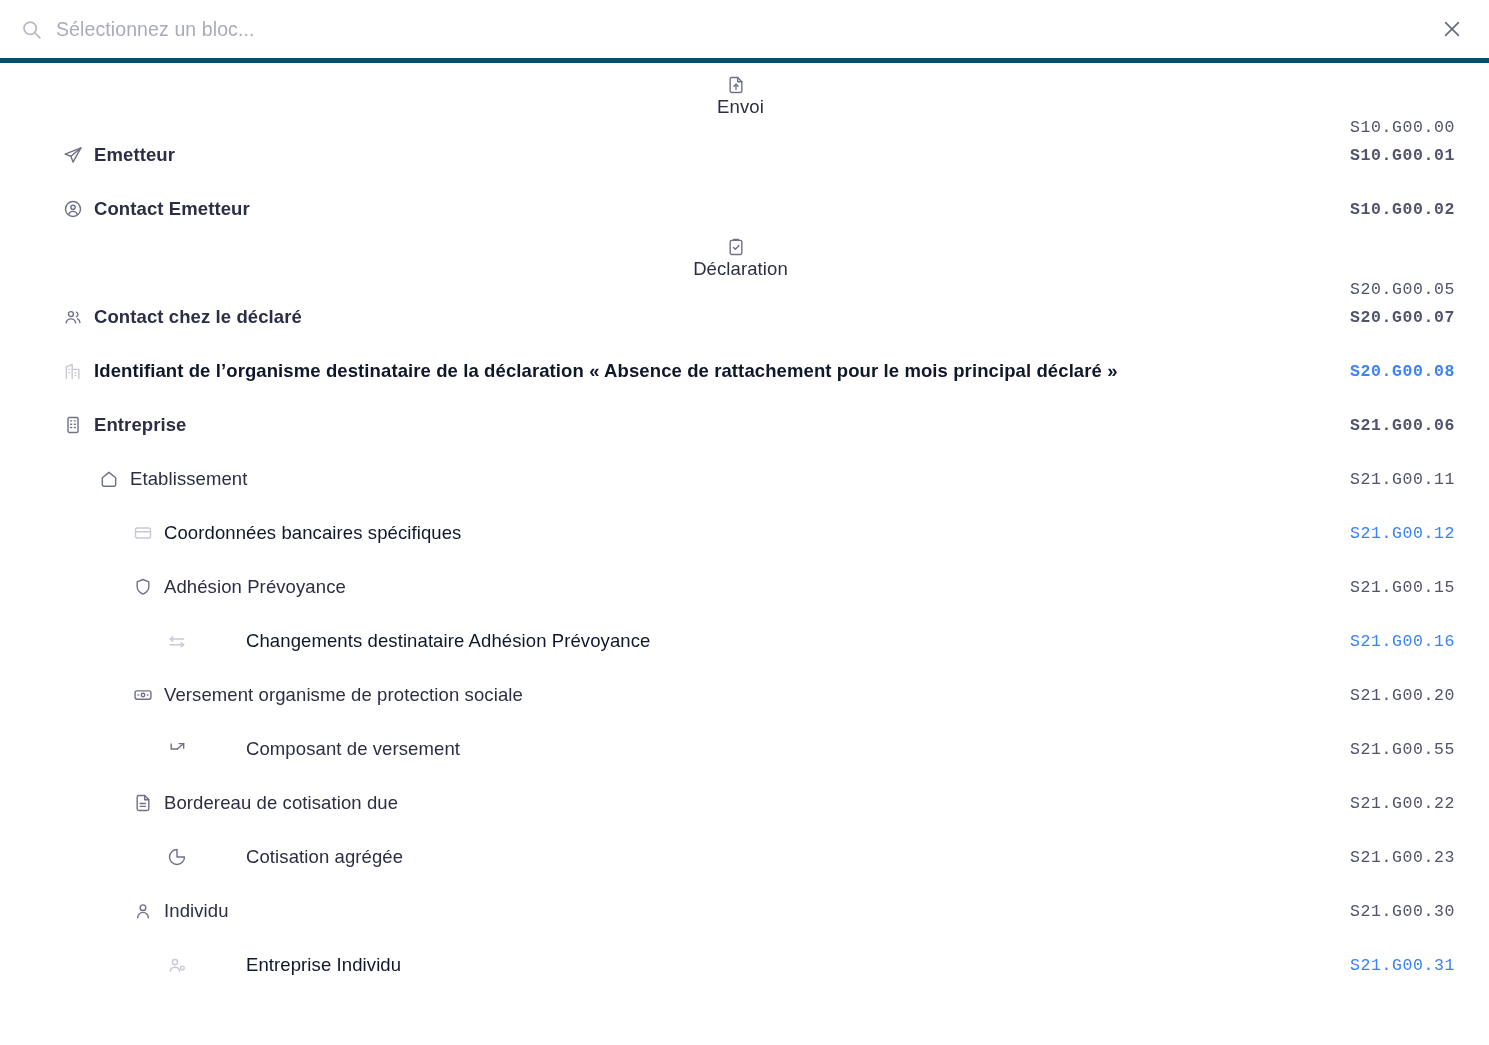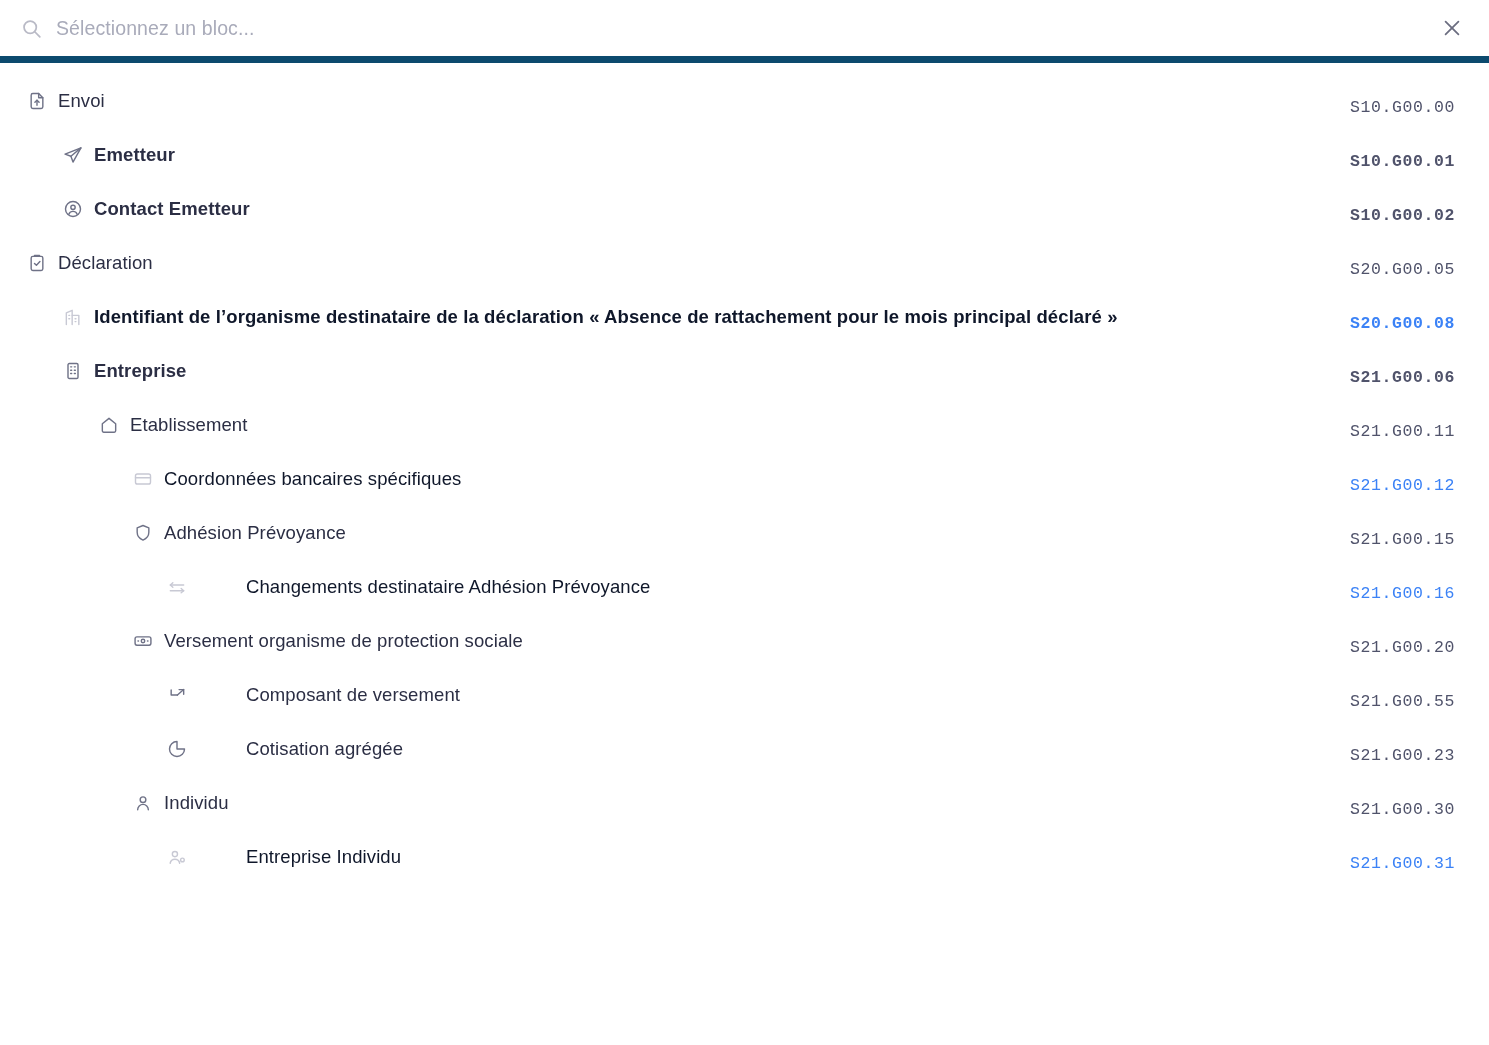--- a/index.html
+++ b/index.html
@@ -18,21 +18,21 @@
     height: 1045px;
     background: #ffffff;
     display: flex;
     flex-direction: column;
   }
 
   
   .search-bar {
     height: 63px;
     min-height: 63px;
-    border-bottom: 7px solid #0c4a6e;
+    border-bottom: 5px solid #0c4a6e;
     display: flex;
     align-items: center;
     padding: 0 22px 0 20px;
     background: #ffffff;
   }
   .search-icon {
     width: 22px;
     height: 22px;
     flex: 0 0 22px;
     color: #b9bac6;
@@ -98,30 +98,29 @@
     white-space: nowrap;
     letter-spacing: 0.1px;
   }
   .row-code {
     margin-left: auto;
     font-family: "Liberation Mono", monospace;
     font-size: 16.5px;
     color: #50536b;
     letter-spacing: 0.6px;
     white-space: nowrap;
-    margin-top: 12px;
   }
 
   
   .row.muted .row-icon { color: #c8c9d4; }
   .row.muted .row-label { color: #0f172a; }
   .row.muted .row-code { color: #3b82f6; }
 
   
-  .lvl-0 { padding-left: 26px; }
+  .lvl-0 { padding-left: 26px; flex-direction: column; }
   .lvl-1 { padding-left: 62px; font-weight: bold; }
   .lvl-2 { padding-left: 98px; justify-content: center; }
   .lvl-3 { padding-left: 132px; }
   .lvl-4 { padding-left: 166px; gap: 48px; }
 
   svg { display: block; }
 </style>
 </head>
 <body>
 
@@ -186,20 +185,32 @@
         <svg width="20" height="20" viewBox="0 0 24 24" fill="none" stroke="currentColor" stroke-width="1.7" stroke-linecap="round" stroke-linejoin="round">
           <rect x="5" y="4" width="14" height="17" rx="2"></rect>
           <path d="M9 4V3h6v1"></path>
           <polyline points="9 12.5 11.3 14.8 15.5 10.3"></polyline>
         </svg>
       </span>
       <span class="row-label">Déclaration</span>
       <span class="row-code">S20.G00.05</span>
     </div>
 
+    <div class="row lvl-1">
+      <span class="row-icon">
+        <svg width="20" height="20" viewBox="0 0 24 24" fill="none" stroke="currentColor" stroke-width="1.7" stroke-linecap="round" stroke-linejoin="round">
+          <circle cx="9.5" cy="8.5" r="3"></circle>
+          <path d="M3.8 19a5.8 5.8 0 0 1 11.4 0"></path>
+          <path d="M16 6.2a3 3 0 0 1 0 5.6"></path>
+          <path d="M17.5 14.2a5 5 0 0 1 2.8 4.3"></path>
+        </svg>
+      </span>
+      <span class="row-label">Contact chez le déclaré</span>
+      <span class="row-code">S20.G00.07</span>
+    </div>
 
     <div class="row lvl-1 muted">
       <span class="row-icon">
         <svg width="20" height="20" viewBox="0 0 24 24" fill="none" stroke="currentColor" stroke-width="1.7" stroke-linecap="round" stroke-linejoin="round">
           <path d="M4 21V7l7-3v17"></path>
           <path d="M11 10h8v11"></path>
           <line x1="7" y1="10" x2="8" y2="10"></line>
           <line x1="7" y1="14" x2="8" y2="14"></line>
           <line x1="14.5" y1="14" x2="15.5" y2="14"></line>
           <line x1="14.5" y1="17.5" x2="15.5" y2="17.5"></line>
@@ -287,20 +298,32 @@
         <svg width="20" height="20" viewBox="0 0 24 24" fill="none" stroke="currentColor" stroke-width="1.7" stroke-linecap="round" stroke-linejoin="round">
           <polyline points="5 6 5 12 12.5 12"></polyline>
           <polyline points="14.5 5.5 20 5.5 20 11"></polyline>
           <line x1="12.5" y1="12" x2="20" y2="5.5"></line>
         </svg>
       </span>
       <span class="row-label">Composant de versement</span>
       <span class="row-code">S21.G00.55</span>
     </div>
 
+    <div class="row lvl-3">
+      <span class="row-icon">
+        <svg width="20" height="20" viewBox="0 0 24 24" fill="none" stroke="currentColor" stroke-width="1.7" stroke-linecap="round" stroke-linejoin="round">
+          <path d="M14 3H7a2 2 0 0 0-2 2v14a2 2 0 0 0 2 2h10a2 2 0 0 0 2-2V8z"></path>
+          <polyline points="14 3 14 8 19 8"></polyline>
+          <line x1="8.5" y1="12.5" x2="15" y2="12.5"></line>
+          <line x1="8.5" y1="16" x2="15" y2="16"></line>
+        </svg>
+      </span>
+      <span class="row-label">Bordereau de cotisation due</span>
+      <span class="row-code">S21.G00.22</span>
+    </div>
 
     <div class="row lvl-4">
       <span class="row-icon">
         <svg width="20" height="20" viewBox="0 0 24 24" fill="none" stroke="currentColor" stroke-width="1.7" stroke-linecap="round" stroke-linejoin="round">
           <path d="M12 3a9 9 0 1 0 9 9h-9z"></path>
         </svg>
       </span>
       <span class="row-label">Cotisation agrégée</span>
       <span class="row-code">S21.G00.23</span>
     </div>

